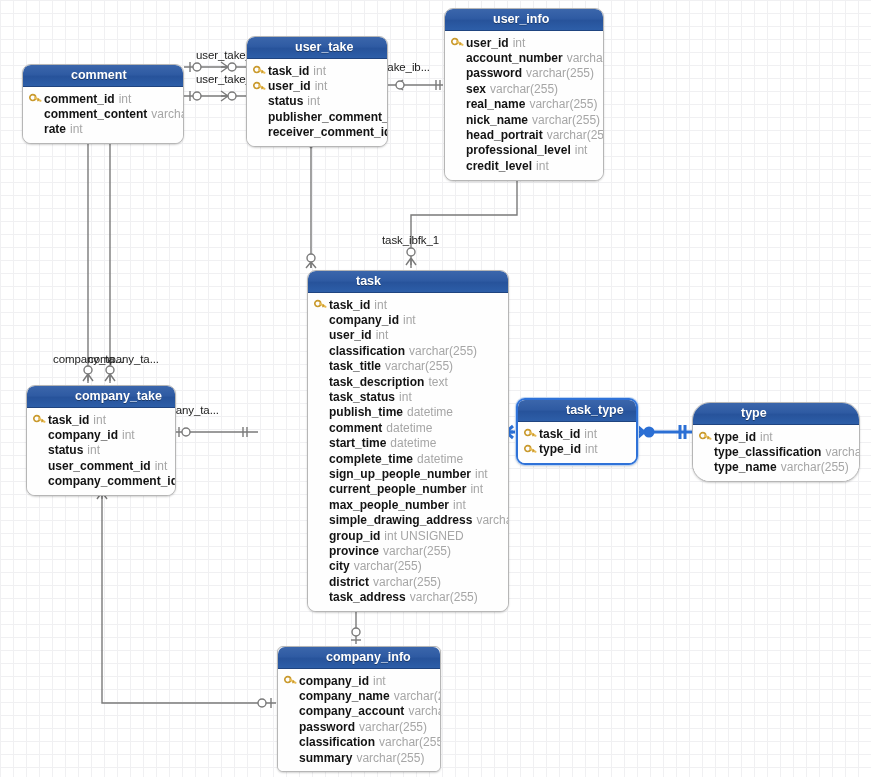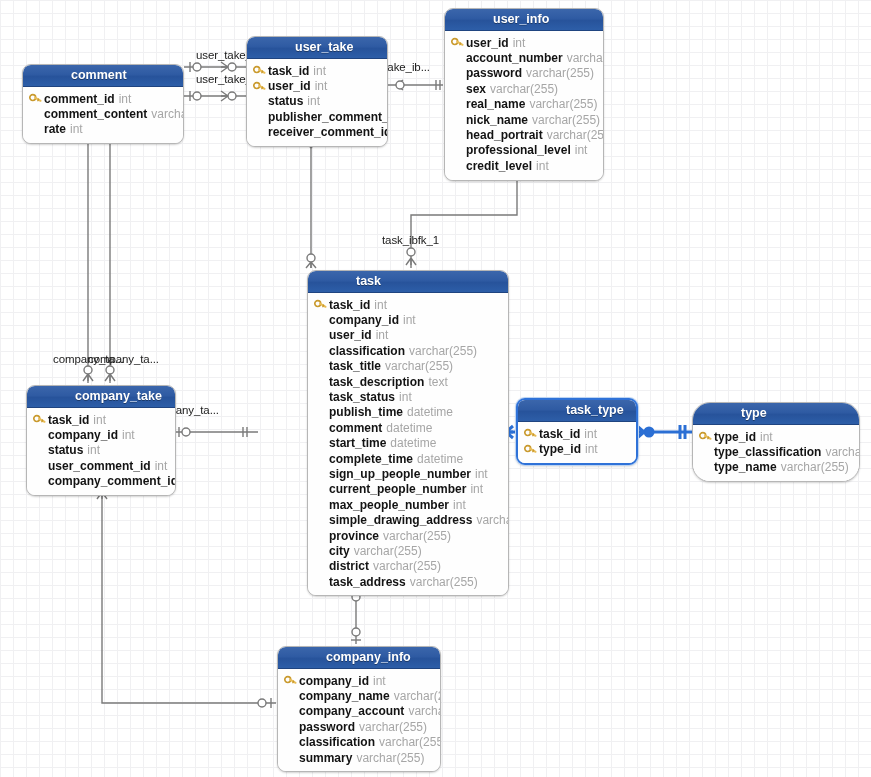--- a/index.html
+++ b/index.html
@@ -380,20 +380,25 @@
             <span class="cname">max_people_number</span>
             <span class="ctype">int</span>
           </div>
           <div class="col">
             <span class="keyslot"></span>
             <span class="cname">simple_drawing_address</span>
             <span class="ctype">varchar(255)</span>
           </div>
           <div class="col">
             <span class="keyslot"></span>
+            <span class="cname">group_id</span>
+            <span class="ctype">int UNSIGNED</span>
+          </div>
+          <div class="col">
+            <span class="keyslot"></span>
             <span class="cname">province</span>
             <span class="ctype">varchar(255)</span>
           </div>
           <div class="col">
             <span class="keyslot"></span>
             <span class="cname">city</span>
             <span class="ctype">varchar(255)</span>
           </div>
           <div class="col">
             <span class="keyslot"></span>
@@ -489,21 +494,21 @@
             <span class="cname">type_classification</span>
             <span class="ctype">varchar(255)</span>
           </div>
           <div class="col">
             <span class="keyslot"></span>
             <span class="cname">type_name</span>
             <span class="ctype">varchar(255)</span>
           </div>
         </div>
       </div>
-      <div class="tbl" style="left: 277px; top: 646px; width: 162px;">
+      <div class="tbl" style="left: 277px; top: 646px; width: 162px; border-radius: 6px;">
         <div class="tbl-hdr">company_info</div>
         <div class="tbl-body">
           <div class="col">
             <span class="keyslot">
               <svg class="key-icon" viewBox="0 0 14 12" xmlns="http://www.w3.org/2000/svg">
                 <circle cx="4" cy="5" r="3.2" fill="none" stroke="#c99a2e" stroke-width="1.8"></circle>
                 <path d="M6.6 5 L12.5 8.5" stroke="#e8bc55" stroke-width="2.2" stroke-linecap="round"></path>
                 <path d="M10.4 6.6 L9.6 8.4" stroke="#c99a2e" stroke-width="1.6" stroke-linecap="round"></path>
               </svg>
             </span>

